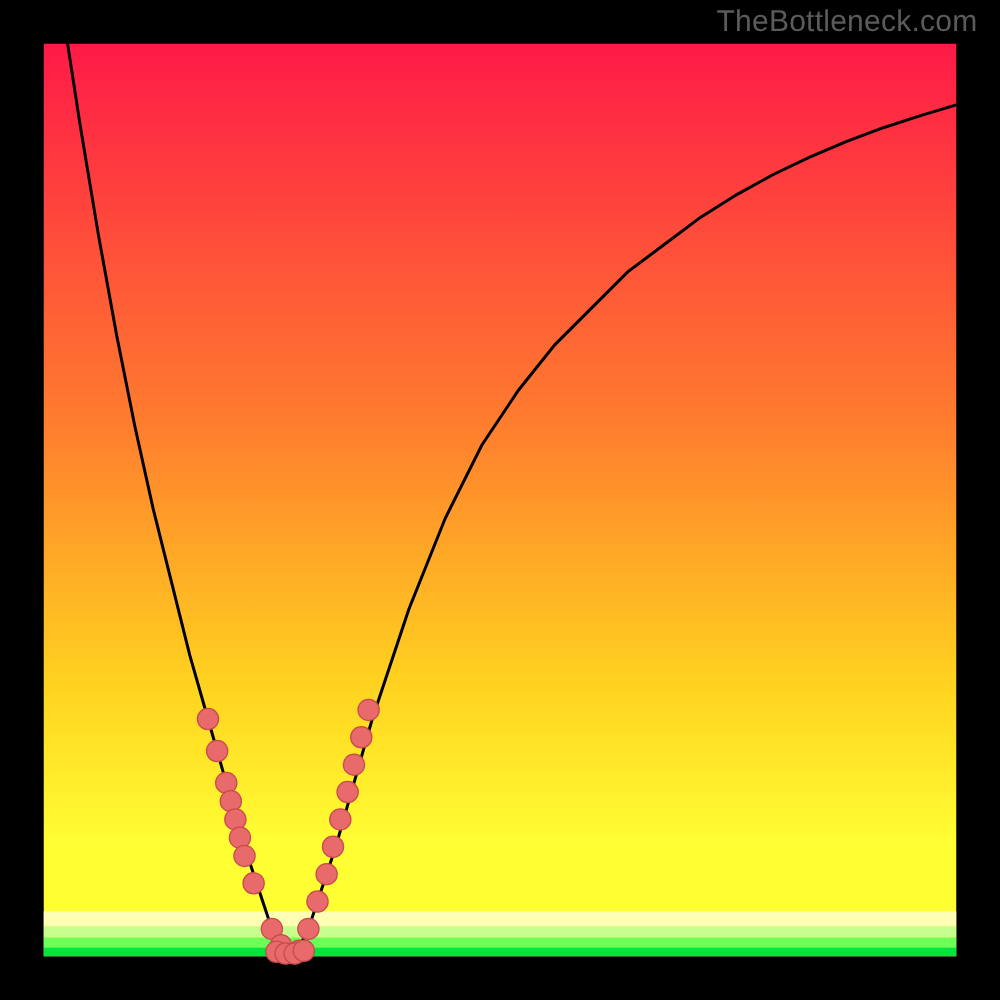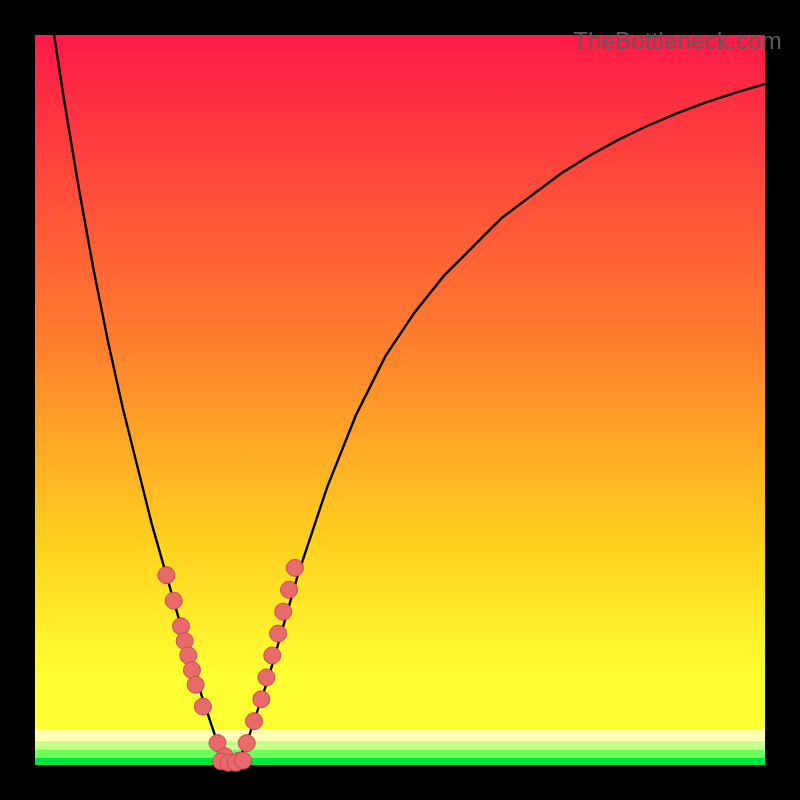--- a/index.html
+++ b/index.html
@@ -35,21 +35,20 @@
     left: 0; right: 0;
   }
   .watermark {
     position: absolute;
     top: 4px;
     right: 18px;
     color: #5b5b5b;
     font-size: 24px;
     font-weight: 400;
     letter-spacing: 0.2px;
-    margin-top: 23px;
   }
   svg.curve {
     position: absolute;
     left: 0; top: 0;
     width: 730px;
     height: 730px;
     overflow: visible;
   }
 </style>
 </head>

